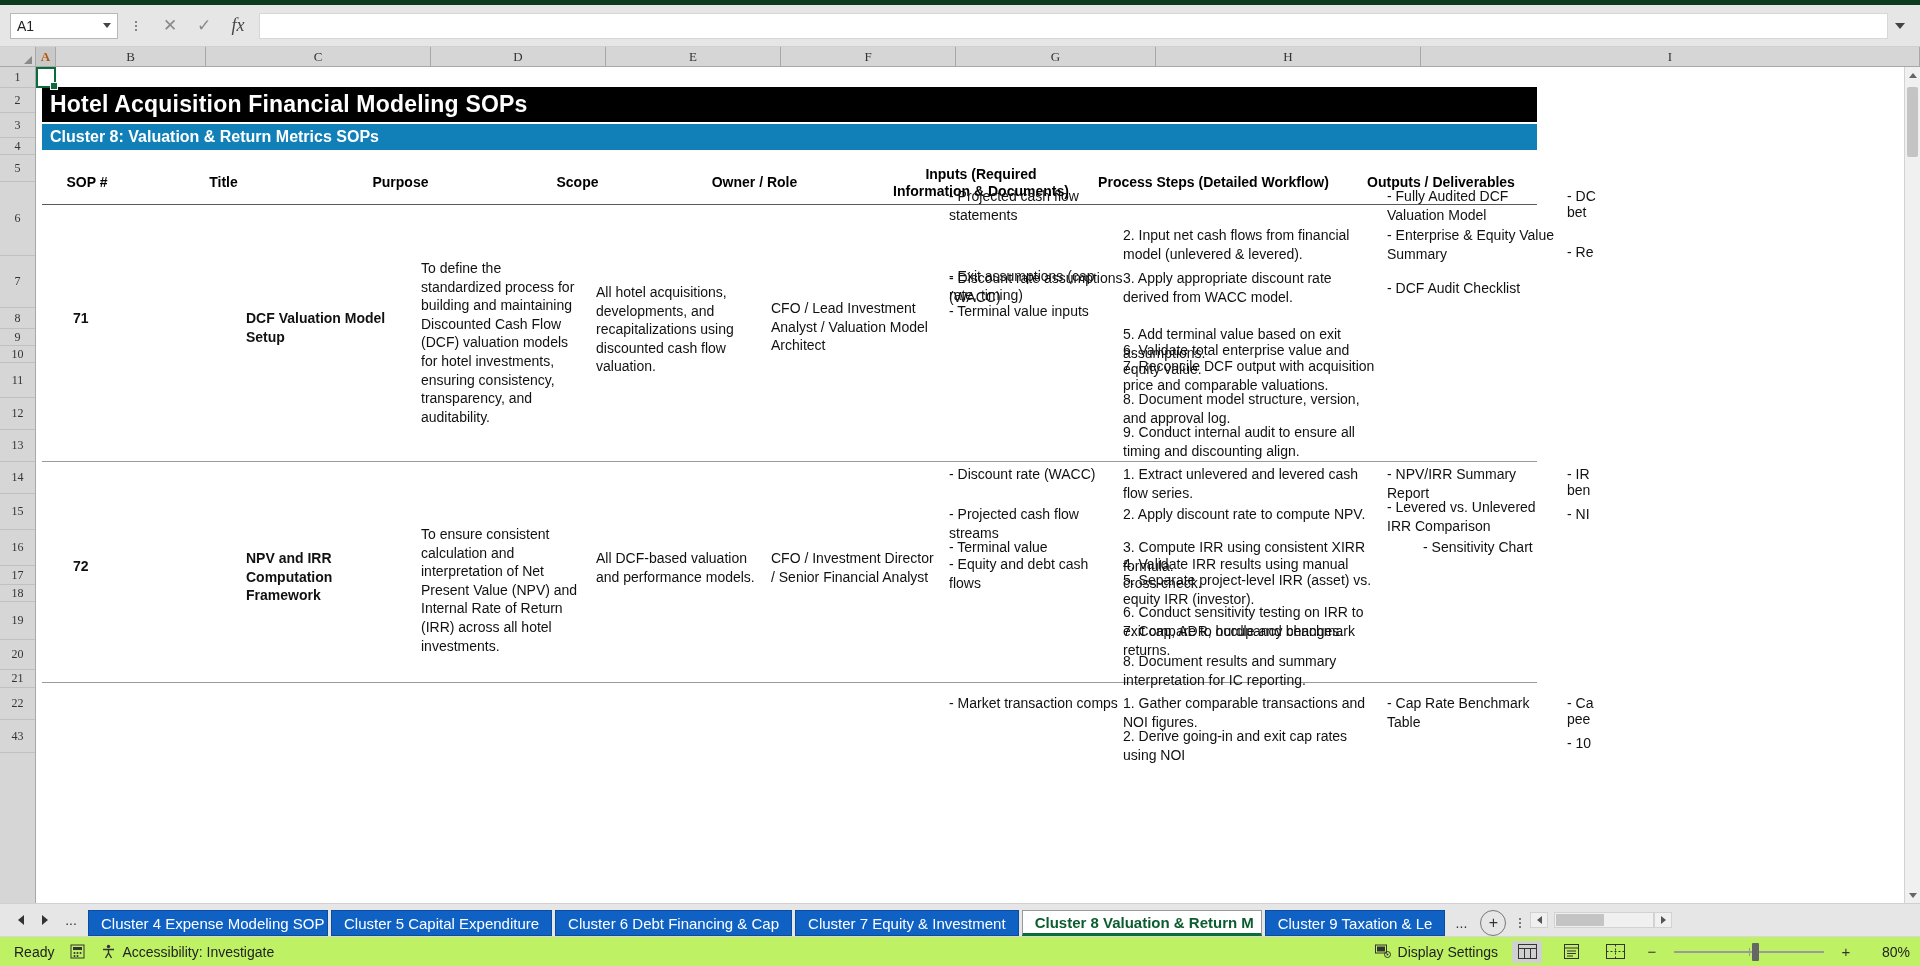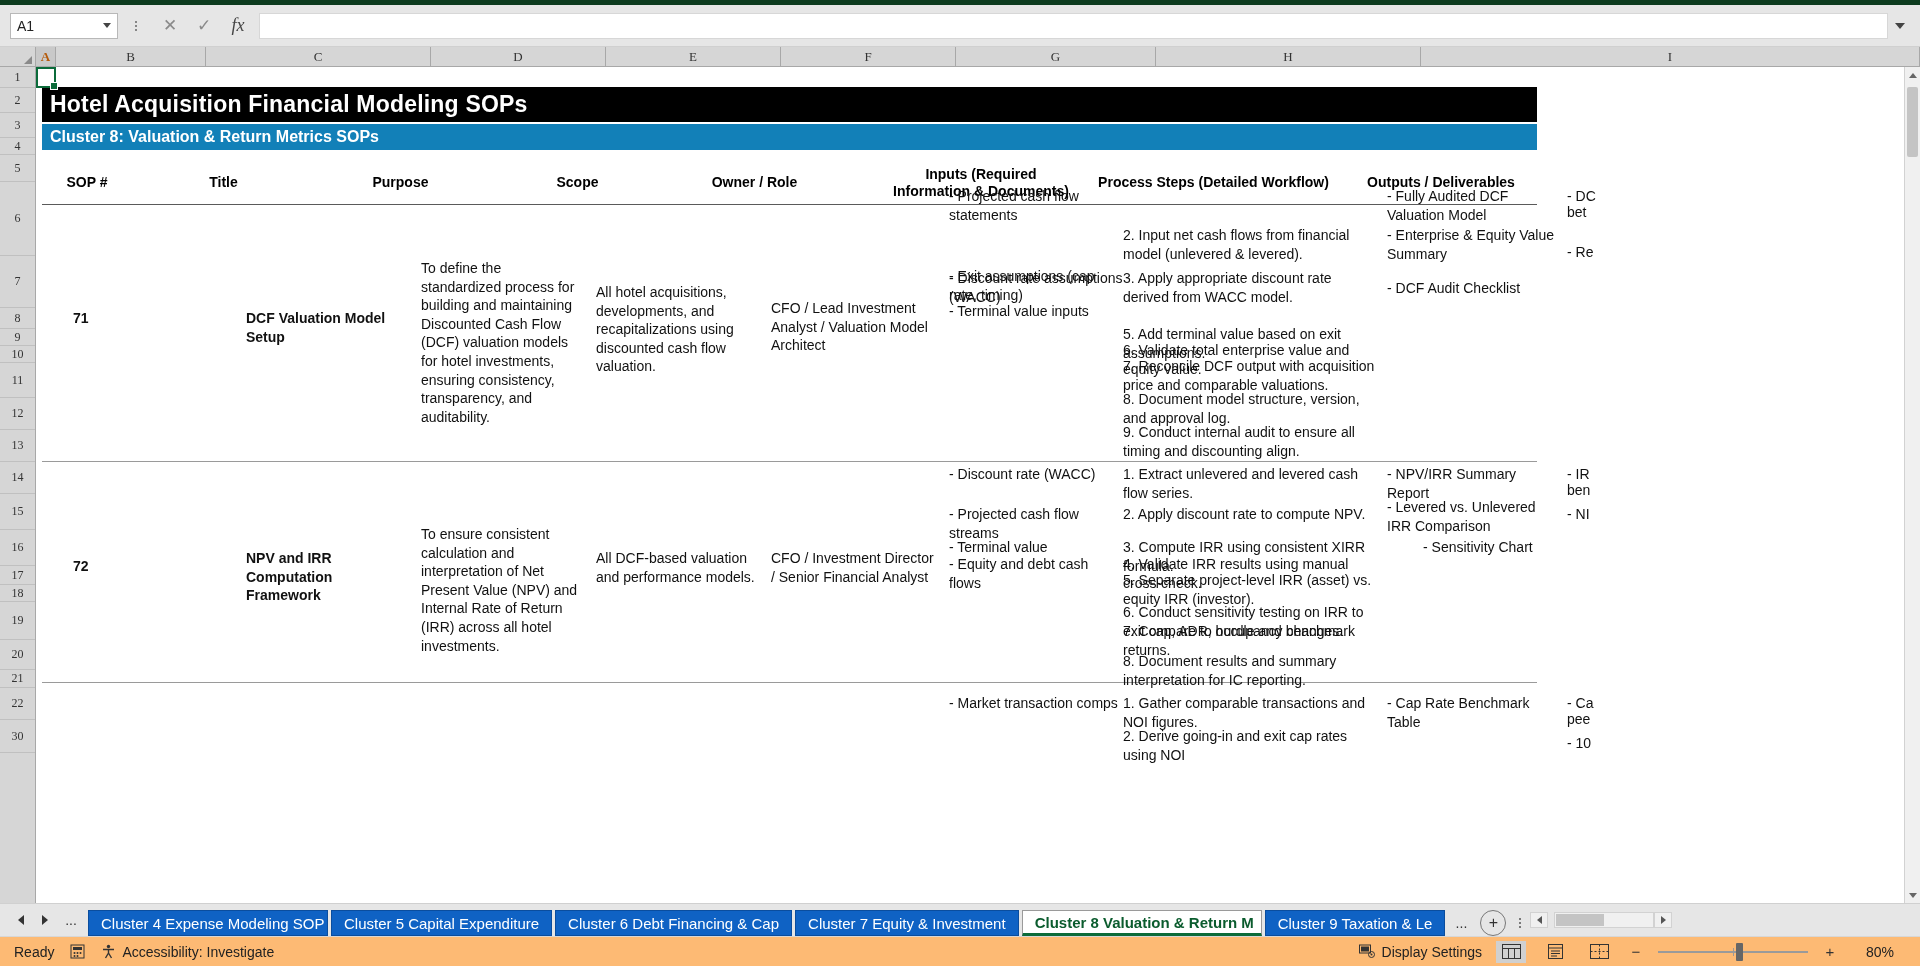--- a/index.html
+++ b/index.html
@@ -292,24 +292,24 @@
   }
   .hs-thumb { position:absolute; left:1px; top:1px; bottom:1px; width:48px; background:#c4c4c4;}
   .hs-arrow { width:18px;height:16px;display:flex;align-items:center;justify-content:center;align-self:center;background:#f0f0f0;border:1px solid #d2d2d2;}
   .hs-arrow .tri-l{width:0;height:0;border-top:4px solid transparent;border-bottom:4px solid transparent;border-right:5px solid #555;}
   .hs-arrow .tri-r{width:0;height:0;border-top:4px solid transparent;border-bottom:4px solid transparent;border-left:5px solid #555;}
 
   
   .statusbar {
     flex: 0 0 auto;
     height: 30px;
-    background: #fdba74;
+    background: #bef264;
     display: flex;
     align-items: center;
-    padding: 0 26px 0 14px;
+    padding: 0 10px 0 14px;
     font-size: 14px;
     color: #222;
     border-top: 1px solid #d7d7d7;
   }
   .sb-left { display:flex; align-items:center; gap:16px; }
   .sb-right { margin-left:auto; display:flex; align-items:center; gap:14px; }
   .sb-item { display:flex; align-items:center; gap:6px; }
   .viewbtn {
     width: 30px; height: 22px;
     display:flex;align-items:center;justify-content:center;
@@ -387,21 +387,21 @@
           <div class="rh" style="height: 32px;">13</div>
           <div class="rh" style="height: 32px;">14</div>
           <div class="rh" style="height: 36px;">15</div>
           <div class="rh" style="height: 36px;">16</div>
           <div class="rh" style="height: 19px;">17</div>
           <div class="rh" style="height: 17px;">18</div>
           <div class="rh" style="height: 38px;">19</div>
           <div class="rh" style="height: 30px;">20</div>
           <div class="rh" style="height: 18px;">21</div>
           <div class="rh" style="height: 32px;">22</div>
-          <div class="rh" style="height: 33px;">30</div>
+          <div class="rh" style="height: 33px;">43</div>
         </div>
 
       <div class="sheet-canvas">
 
         <div class="band band-title" style="top:20px;left:6px;width:1495px;height:35px;">
           <span>Hotel Acquisition Financial Modeling SOPs</span>
         </div>
         <div class="band band-sub" style="top:57px;left:6px;width:1495px;height:26px;">
           <span>Cluster 8: Valuation &amp; Return Metrics SOPs</span>
         </div>

